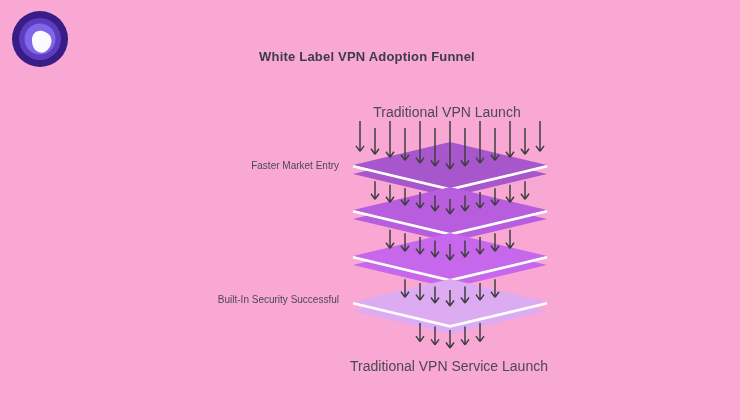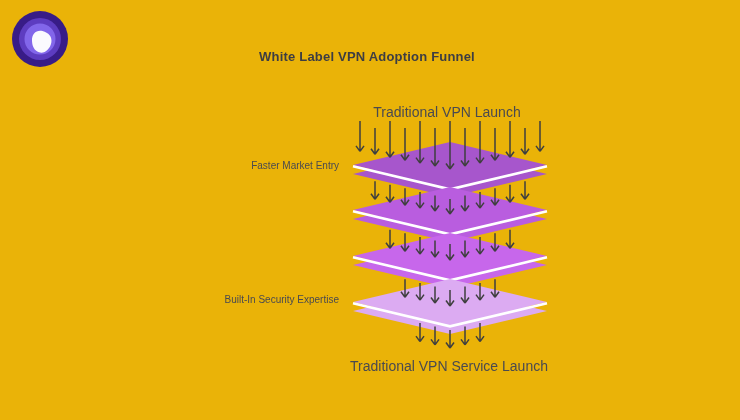--- a/index.html
+++ b/index.html
@@ -1,21 +1,21 @@
 <!DOCTYPE html>
 <html><head>
 <meta charset="utf-8">
 <style>
   html,body{margin:0;padding:0;background:#ffffff;}
   body{
     width:740px;height:420px;position:relative;overflow:hidden;
     font-family:"Liberation Sans", sans-serif;
     -webkit-font-smoothing:antialiased;
   }
-  .canvas{position:absolute;inset:0;background:#eab308;}
+  .canvas{position:absolute;inset:0;background:#f9a8d4;}
   #brand-logo{position:absolute;left:12px;top:11px;}
   .title{
     position:absolute;left:367px;top:49px;transform:translateX(-50%);
     font-size:13px;font-weight:bold;color:#3d3d43;white-space:nowrap;
     letter-spacing:0.2px;
   }
   .io-label{
     position:absolute;transform:translateX(-50%);
     font-size:14px;color:#4a4a50;white-space:nowrap;
   }
@@ -99,17 +99,17 @@
       <path d="M480,282.88659793814435 L480,300.12371134020617 M476,294.62371134020617 L480,300.12371134020617 M484,294.62371134020617 L480,300.12371134020617" fill="none" stroke="#3f3f3f" stroke-width="1.5"></path>
       <path d="M495,279.3298969072165 L495,297.1855670103093 M491,291.6855670103093 L495,297.1855670103093 M499,291.6855670103093 L495,297.1855670103093" fill="none" stroke="#3f3f3f" stroke-width="1.5"></path>
       <path d="M420,322.88659793814435 L420,341.6363636363636 M416,336.1363636363636 L420,341.6363636363636 M424,336.1363636363636 L420,341.6363636363636" fill="none" stroke="#3f3f3f" stroke-width="1.5"></path>
       <path d="M435,326.44329896907215 L435,344.8181818181818 M431,339.3181818181818 L435,344.8181818181818 M439,339.3181818181818 L435,344.8181818181818" fill="none" stroke="#3f3f3f" stroke-width="1.5"></path>
       <path d="M450,330 L450,348 M446,342.5 L450,348 M454,342.5 L450,348" fill="none" stroke="#3f3f3f" stroke-width="1.5"></path>
       <path d="M465,326.44329896907215 L465,344.8181818181818 M461,339.3181818181818 L465,344.8181818181818 M469,339.3181818181818 L465,344.8181818181818" fill="none" stroke="#3f3f3f" stroke-width="1.5"></path>
       <path d="M480,322.88659793814435 L480,341.6363636363636 M476,336.1363636363636 L480,341.6363636363636 M484,336.1363636363636 L480,341.6363636363636" fill="none" stroke="#3f3f3f" stroke-width="1.5"></path>
     </svg>
 
   <div class="stage-label" style="top:165px">Faster Market Entry</div>
-  <div class="stage-label" style="top:299px">Built-In Security Expertise</div>
+  <div class="stage-label" style="top:299px">Built-In Security Successful</div>
 
   <div class="io-label output">Traditional VPN Service Launch</div>
 
 </div>
 
 </body></html>

